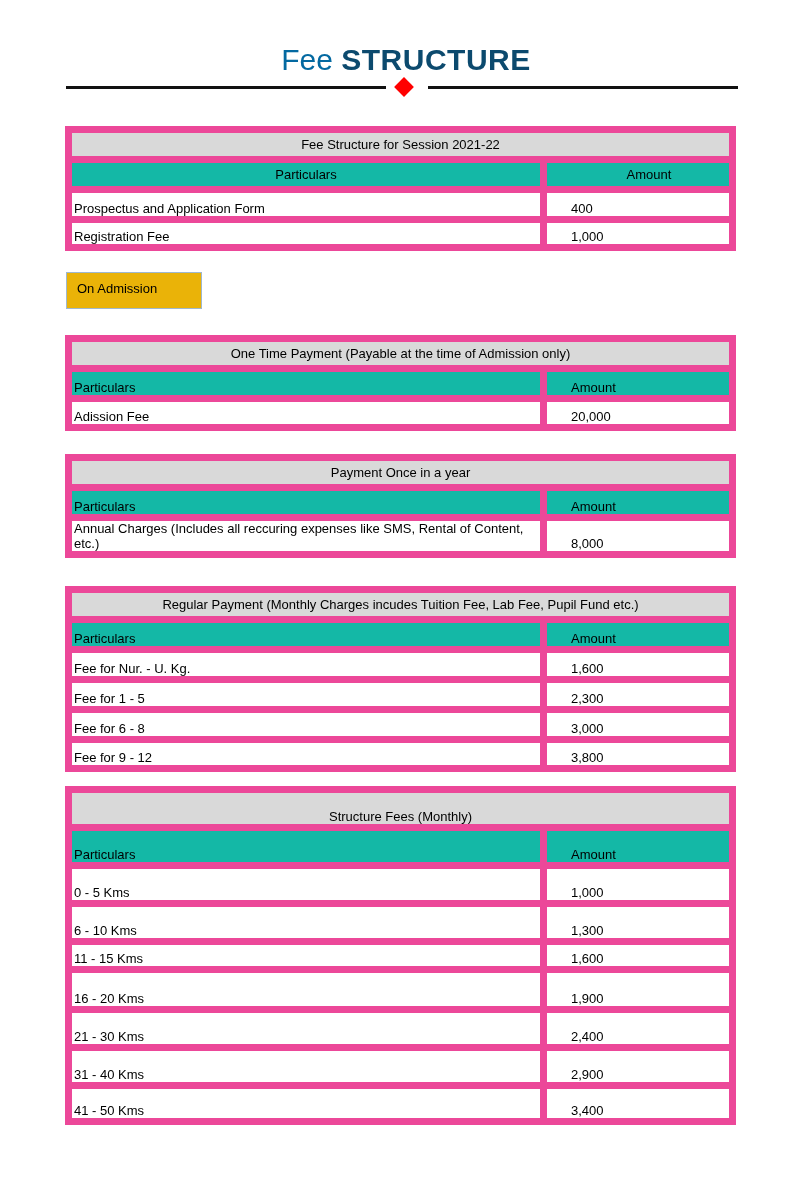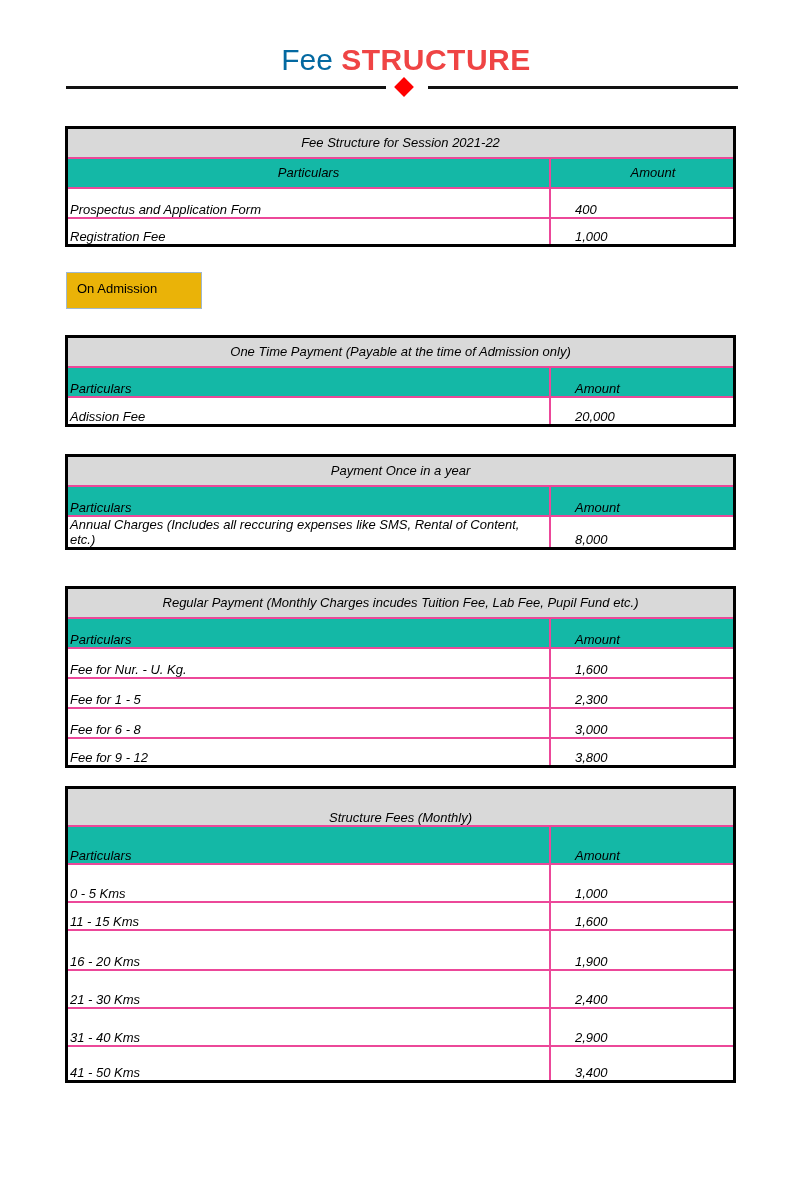--- a/index.html
+++ b/index.html
@@ -1,25 +1,25 @@
 <!DOCTYPE html>
 <html><head>
 <meta charset="utf-8">
 <style>
   html, body { margin:0; padding:0; background:#ffffff; }
   body { width:812px; height:1180px; position:relative; font-family:"Liberation Sans", sans-serif; color:#000; overflow:hidden; }
   .title { position:absolute; top:40px; left:0; width:812px; text-align:center; font-size:30px; line-height:40px; }
   .title .fee { color:#0369a1; font-weight:normal; }
-  .title .struct { color:#ef4444; font-weight:bold; letter-spacing:0.5px; }
+  .title .struct { color:#0c4a6e; font-weight:bold; letter-spacing:0.5px; }
   .rule { position:absolute; top:86px; height:3px; background:#111; }
   .rule.left { left:66px; width:320px; }
   .rule.right { left:428px; width:310px; }
   .diamond { position:absolute; top:80px; left:397px; width:14px; height:14px; background:#ff0000; transform:rotate(45deg); }
   .fee-table { position:absolute; left:65px; width:671px; border:3px solid #000; border-collapse:collapse; font-size:13px; }
-  .fee-table td { border:2px solid #ec4899; padding:0 2px; vertical-align:bottom;font-style:italic; }
+  .fee-table td { border:7px solid #ec4899; padding:0 2px; vertical-align:bottom; }
   .fee-table .caption td { background:#d9d9d9; text-align:center; vertical-align:middle; }
   .fee-table .head td { background:#14b8a6; }
   .fee-table .head.center td { text-align:center; vertical-align:middle; }
   .fee-table td.amt { width:156px;padding-left:24px; }
   .admission { position:absolute; left:66px; top:272px; width:136px; height:37px; background:#eab308; border:1px solid #9fb8cf; box-sizing:border-box; font-size:13px; padding:8px 10px; }
 </style>
 </head>
 <body>
 
 <div class="title">
@@ -118,20 +118,24 @@
         <td colspan="2" style="vertical-align:bottom;">Structure Fees (Monthly)</td>
       </tr>
   <tr class="head" style="height:38px;">
     <td>Particulars</td>
     <td class="amt">Amount</td>
   </tr>
   <tr style="height:38px;">
     <td>0 - 5 Kms</td>
     <td class="amt">1,000</td>
   </tr>
+  <tr style="height:38px;">
+    <td>6 - 10 Kms</td>
+    <td class="amt">1,300</td>
+  </tr>
   <tr style="height:28px;">
     <td>11 - 15 Kms</td>
     <td class="amt">1,600</td>
   </tr>
   <tr style="height:40px;">
     <td>16 - 20 Kms</td>
     <td class="amt">1,900</td>
   </tr>
   <tr style="height:38px;">
     <td>21 - 30 Kms</td>

